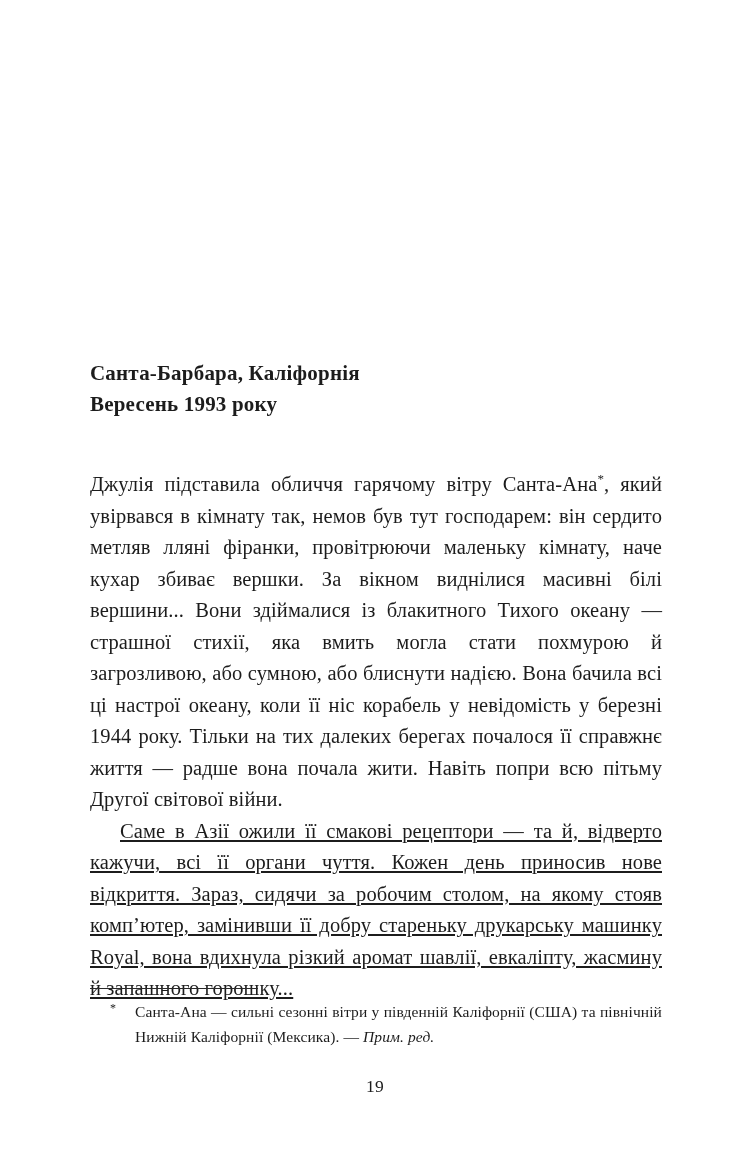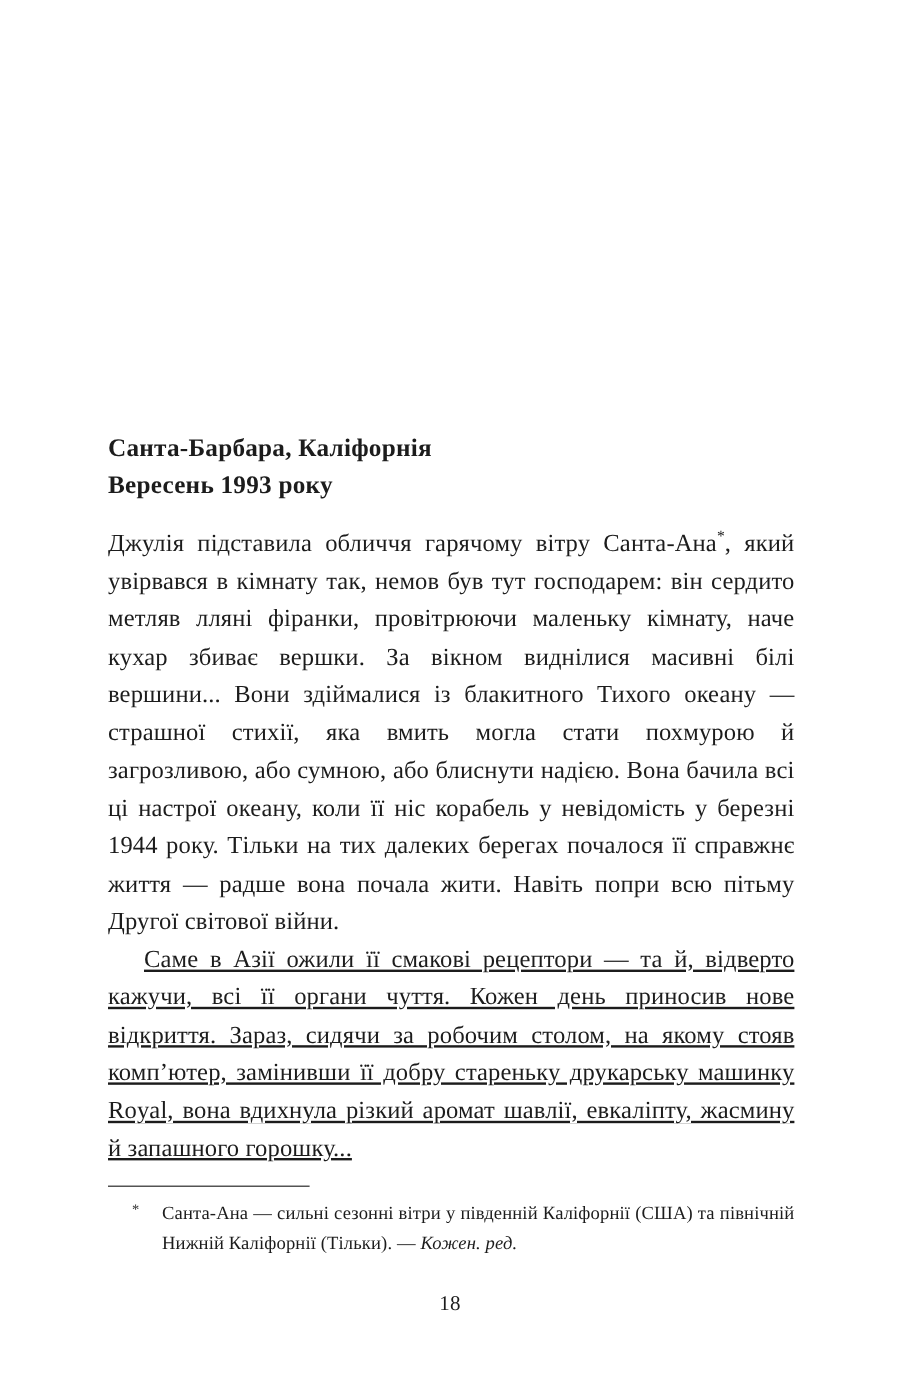--- a/index.html
+++ b/index.html
@@ -31,21 +31,21 @@
     letter-spacing: 0.2px;
   }
   .para {
     margin: 0;
     font-size: 20.5px;
     line-height: 31.5px;
     text-align: justify;
     letter-spacing: 0.1px;
   }
   .para.first {
-    margin-top: 18px;
+    margin-top: 49px;
   }
   .para.indent {
     text-indent: 30px;
     text-decoration: underline;
   }
   .fn-ref {
     font-size: 13px;
     line-height: 0;
     vertical-align: super;
   }
@@ -102,19 +102,19 @@
 
     <p class="para first"><span>Джулія підставила обличчя гарячому вітру Санта-Ана</span><sup class="fn-ref">*</sup><span>, який увірвався в кімнату так, немов був тут господарем: він сердито метляв лляні фіранки, провітрюючи маленьку кімнату, наче кухар збиває вершки. За вікном виднілися масивні білі вершини... Вони здіймалися із блакитного Тихого океану — страшної стихії, яка вмить могла стати похмурою й загрозливою, або сумною, або блиснути надією. Вона бачила всі ці настрої океану, коли її ніс корабель у невідомість у березні 1944 року. Тільки на тих далеких берегах почалося її справжнє життя — радше вона почала жити. Навіть попри всю пітьму Другої світової війни.</span></p>
 
     <p class="para indent">Саме в Азії ожили її смакові рецептори — та й, відверто кажучи, всі її органи чуття. Кожен день приносив нове відкриття. Зараз, сидячи за робочим столом, на якому стояв комп’ютер, замінивши її добру стареньку друкарську машинку Royal, вона вдихнула різкий аромат шавлії, евкаліпту, жасмину й запашного горошку...</p>
 
   </div>
 
   <div class="footnote-block">
     <div class="fn-rule"></div>
     <div class="footnote">
-      <span class="fn-marker">*</span><span>Санта-Ана — сильні сезонні вітри у південній Каліфорнії (США) та північній Нижній Каліфорнії (Тільки). — </span><em>Кожен. ред.</em>
+      <span class="fn-marker">*</span><span>Санта-Ана — сильні сезонні вітри у південній Каліфорнії (США) та північній Нижній Каліфорнії (Мексика). — </span><em>Прим. ред.</em>
     </div>
   </div>
 
-  <div class="page-number">18</div>
+  <div class="page-number">19</div>
 
 </div>
 
 </body></html>

